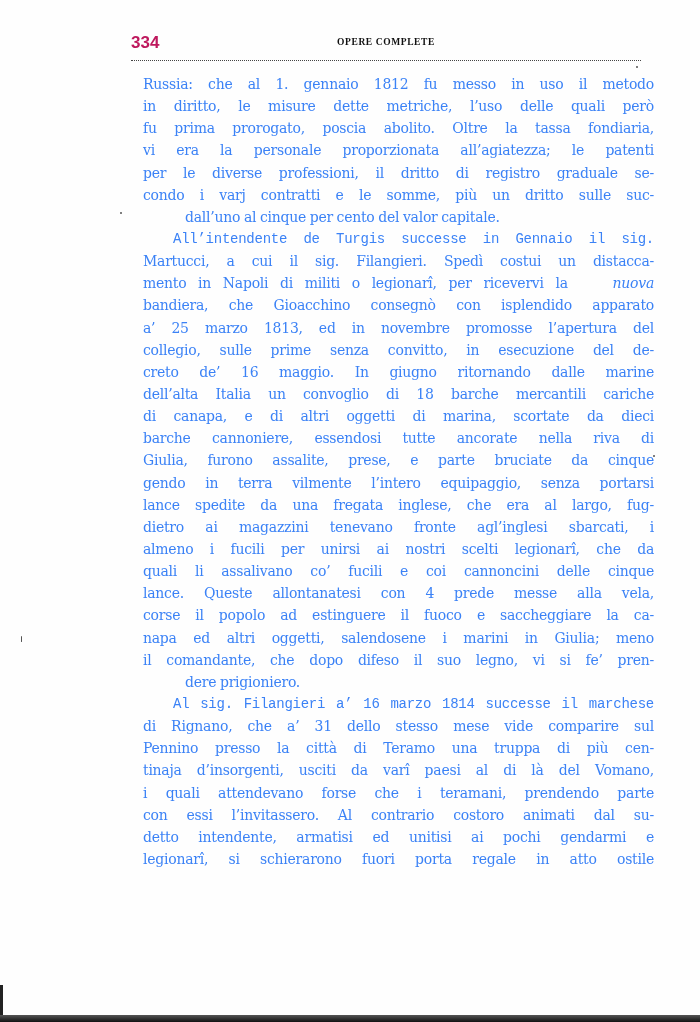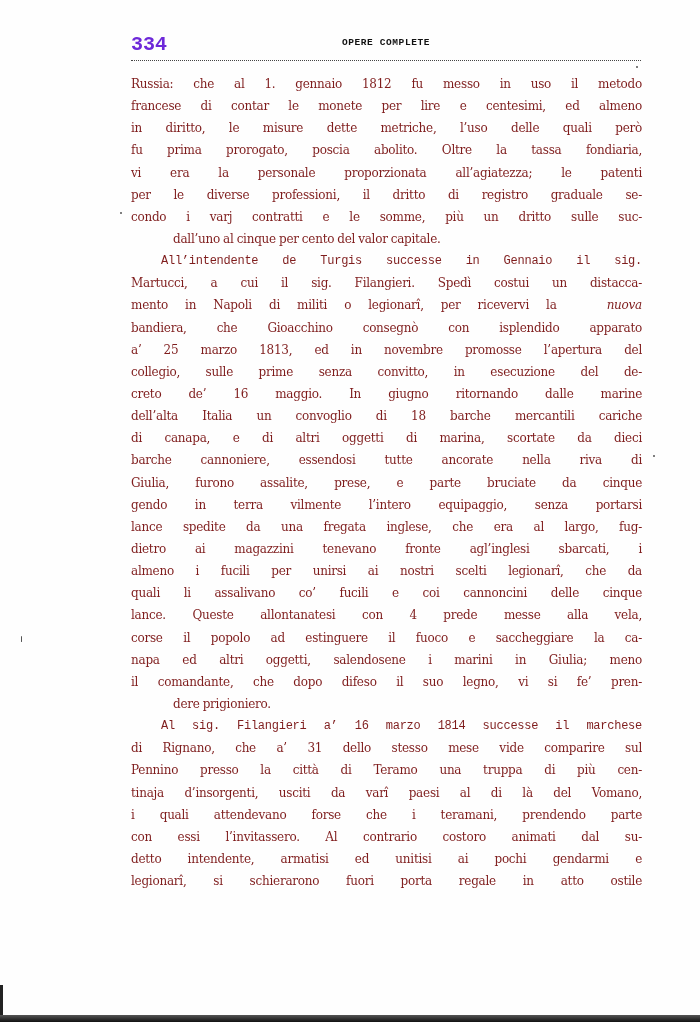--- a/index.html
+++ b/index.html
@@ -1,43 +1,42 @@
 <!DOCTYPE html>
 <html><head>
 <meta charset="utf-8">
 <style>
   html, body { margin: 0; padding: 0; background: #ffffff; }
   body { width: 700px; height: 1022px; position: relative; overflow: hidden; }
   .page { position: absolute; left: 0; top: 0; width: 700px; height: 1022px; background: #fefefe; }
   .running-head { position: absolute; left: 131px; top: 33px; width: 510px; height: 22px; }
-  .page-number { position: absolute; left: 0; top: 0; font-family: Liberation Mono, monospace; font-weight: bold; font-size: 20px; color: #6d28d9; }
-  .head-title { position: absolute; left: 0; right: 0; top: 4px; text-align: center; font-family: Liberation Mono, monospace; font-weight: bold; font-size: 9.5px; letter-spacing: 0.6px; color: #111; }
+  .page-number { position: absolute; left: 0; top: 0; font-family: Liberation Sans, sans-serif; font-weight: bold; font-size: 17px; color: #be185d; }
+  .head-title { position: absolute; left: 0; right: 0; top: 4px; text-align: center; font-family: Liberation Serif, serif; font-weight: bold; font-size: 9.5px; letter-spacing: 0.6px; color: #111; }
   .head-rule { position: absolute; left: 131px; top: 60px; width: 510px; height: 0; border-top: 1px dotted #444; }
-  .body-text { position: absolute; left: 131px; top: 73px; width: 511px; font-family: "DejaVu Serif", serif; font-size: 12px; line-height: 22.15px; color: #7f1d1d; }
+  .body-text { position: absolute; left: 143px; top: 73px; width: 511px; font-family: "DejaVu Serif", serif; font-size: 14px; line-height: 22.15px; color: #3b82f6; }
   .line { display: block; text-align: justify; text-align-last: justify; white-space: nowrap; height: 22.15px; overflow: visible; word-spacing: -0.5px; letter-spacing: -0.25px; }
   .line.last { text-align-last: left; margin-left: 42px; }
   .line.indent { padding-left: 30px; font-family: Liberation Mono, monospace; }
   .line em { font-style: italic; margin-left: 33px; }
   .bottom-edge { position: absolute; left: 0; top: 1015px; width: 700px; height: 7px; background: linear-gradient(#555, #111); }
   .left-edge { position: absolute; left: 0; top: 985px; width: 3px; height: 37px; background: #222; }
   .speck { position: absolute; width: 2px; height: 2px; background: #555; border-radius: 1px; }
 </style>
 </head>
 <body>
 
 <div class="page">
   <div class="running-head">
     <span class="page-number">334</span>
     <div class="head-title">OPERE COMPLETE</div>
   </div>
   <div class="head-rule"></div>
 
   <div class="body-text">
     <span class="line">Russia: che al 1. gennaio 1812 fu messo in uso il metodo</span>
-    <span class="line">francese di contar le monete per lire e centesimi, ed almeno</span>
     <span class="line">in diritto, le misure dette metriche, l’uso delle quali però</span>
     <span class="line">fu prima prorogato, poscia abolito. Oltre la tassa fondiaria,</span>
     <span class="line">vi era la personale proporzionata all’agiatezza; le patenti</span>
     <span class="line">per le diverse professioni, il dritto di registro graduale se-</span>
     <span class="line">condo i varj contratti e le somme, più un dritto sulle suc-</span>
     <span class="line last">dall’uno al cinque per cento del valor capitale.</span>
     <span class="line indent">All’intendente de Turgis successe in Gennaio il sig.</span>
     <span class="line">Martucci, a cui il sig. Filangieri. Spedì costui un distacca-</span>
     <span class="line"><span>mento in Napoli di militi o legionarî, per ricevervi la</span> <em>nuova</em></span>
     <span class="line">bandiera, che Gioacchino consegnò con isplendido apparato</span>

